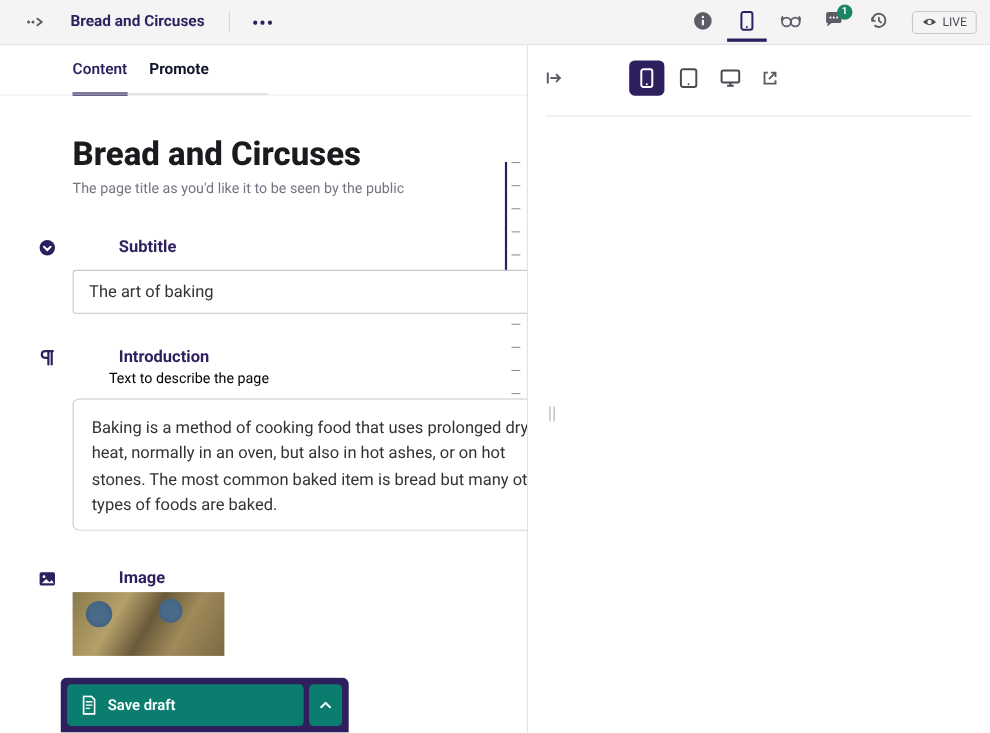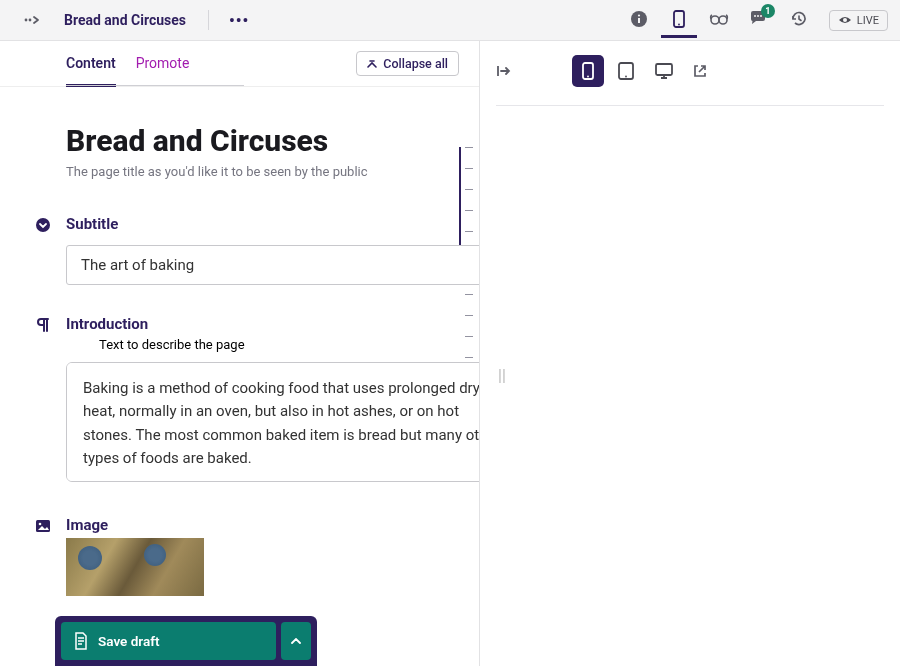--- a/index.html
+++ b/index.html
@@ -119,24 +119,24 @@
     height: 46px;
     border-bottom: 1px solid #eee;
     position: relative;
   }
   .tabs {
     display: flex;
     gap: 20px;
   }
   .tab {
     font-size: 14px;
-    color: #a21caf;
+    color: #0f172a;
     padding: 13px 0;
     cursor: pointer;
-    font-weight: 400;
+    font-weight: 700;
   }
   .tab.active {
     color: #2e1f5e;
     font-weight: 600;
     border-bottom: 3px solid #2e1f5e;
     margin-bottom: -1px;
   }
   .tabs-border {
     position: absolute;
     bottom: 0;
@@ -192,20 +192,21 @@
     height: 18px;
     display: flex;
     align-items: center;
     justify-content: center;
   }
   .field-label {
     font-size: 15px;
     font-weight: 700;
     color: #2e1f5e;
     margin-bottom: 4px;
+    margin-left: 42px;
   }
   .field-help {
     font-size: 13px;
     color: #000000;
     margin-bottom: 10px;
     margin-left: 33px;
   }
   .text-input {
     width: 462px;
     border: 1px solid #c8c8cc;
@@ -421,27 +422,20 @@
 </div>
 
 <div class="main">
   <div class="editor">
     <div class="tabs-row">
       <div class="tabs">
         <div class="tab active">Content</div>
         <div class="tab">Promote</div>
       </div>
       <div class="tabs-border"></div>
-      <div class="collapse-btn">
-        <svg width="10" height="10" viewBox="0 0 10 10">
-            <path d="M1 8 L5 4 L9 8" stroke="#2e1f5e" stroke-width="1.6" fill="none" stroke-linecap="round"></path>
-            <path d="M3 2 L7 2" stroke="#2e1f5e" stroke-width="1.6" fill="none" stroke-linecap="round"></path>
-          </svg>
-        <span>Collapse all</span>
-      </div>
     </div>
 
     <div class="content-area">
       <div class="minimap-bar"></div>
       <div class="minimap">
         <div class="minimap-line"></div>
           <div class="minimap-line"></div>
           <div class="minimap-line"></div>
           <div class="minimap-line"></div>
           <div class="minimap-line"></div>

